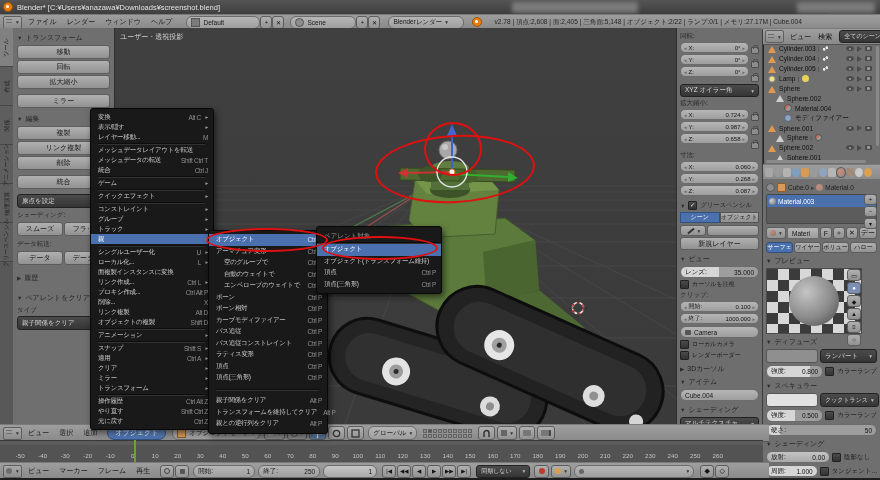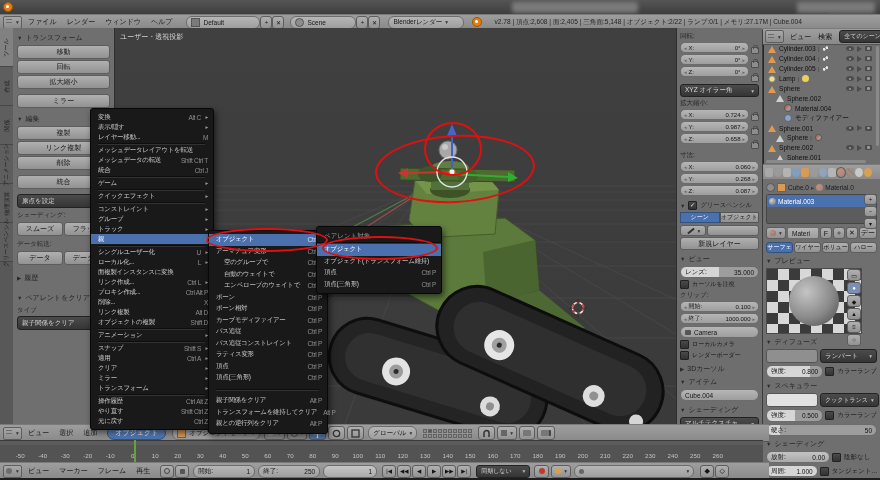--- a/index.html
+++ b/index.html
@@ -154,20 +154,21 @@
   #bottomedge{left:0;top:478px;width:880px;height:2px;background:#1e1e1e;}
   .pbtn{width:12px;height:11px;font-size:5.5px;margin-right:1px;}
 </style>
 </head>
 <body>
 
 <div id="app">
 
   <div id="titlebar" class="abs">
     <span class="blogo"></span>
+    <span>Blender* [C:¥Users¥anazawa¥Downloads¥screenshot.blend]</span>
   </div>
   <div class="blob" style="left:512px;top:2px;width:126px;height:11px;"></div>
   <div class="blob" style="left:797px;top:2px;width:78px;height:11px;"></div>
   <div class="blob" style="left:828px;top:16px;width:50px;height:11px;"></div>
 
   <div id="infobar" class="abs hdrbar">
     <div class="etype">
         <i></i>
         <span class="caret">▾</span>
       </div>

